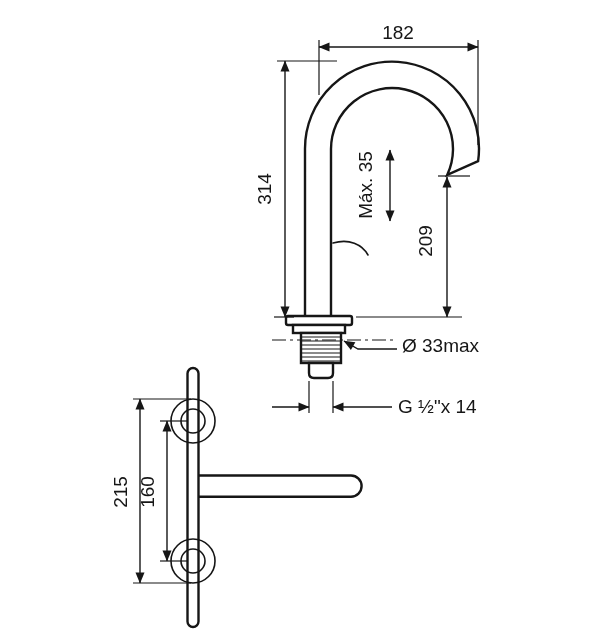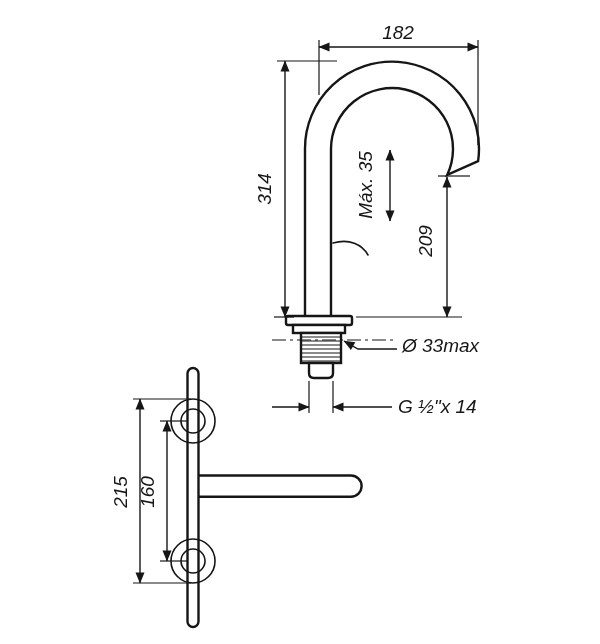--- a/index.html
+++ b/index.html
@@ -2,21 +2,20 @@
 <html><head>
 <meta charset="utf-8">
 <style>
   html,body{margin:0;padding:0;background:#ffffff;}
   .canvas{
     position:relative;
     width:600px;height:644px;
     background:#ffffff;
     font-family:"Liberation Sans", sans-serif;
     overflow:hidden;
-    font-style:italic;
   }
   svg{position:absolute;left:0;top:0;}
   .obj{stroke:#161616;stroke-width:2.4;fill:#ffffff;}
   .obj-thin{stroke:#161616;stroke-width:1.6;fill:none;}
   .dim{stroke:#161616;stroke-width:1.4;fill:none;}
   .ext{stroke:#161616;stroke-width:1.2;fill:none;}
   .cl{stroke:#161616;stroke-width:1.2;fill:none;stroke-dasharray:14 4 3 4;}
   .dimtext{
     font-family:"Liberation Sans", sans-serif;
     font-size:19px;fill:#161616;font-weight:400;

